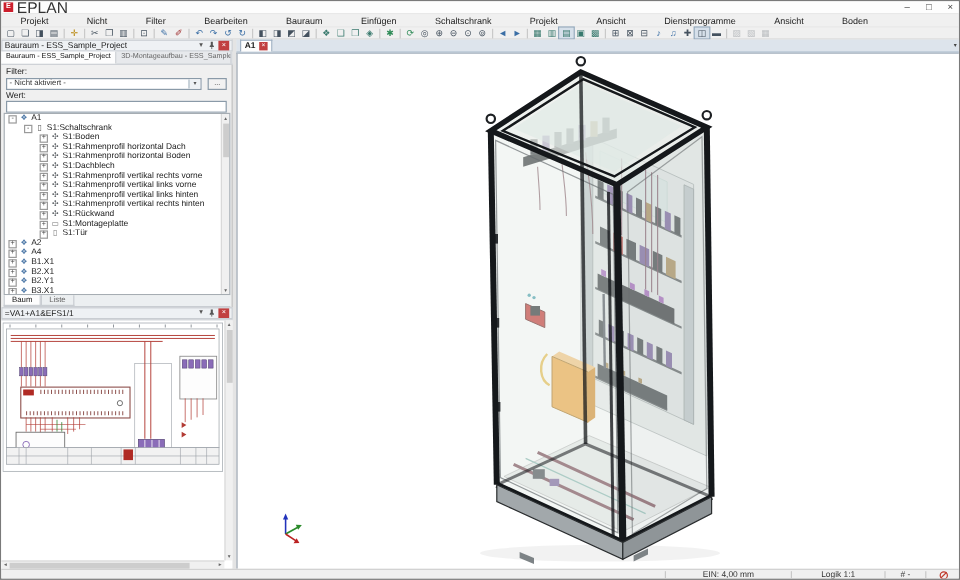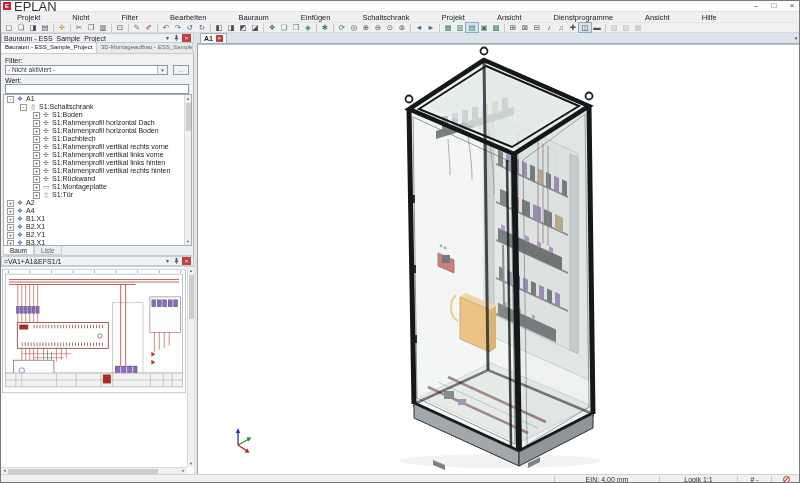--- a/index.html
+++ b/index.html
@@ -123,21 +123,21 @@
       <span class="menu-item">Schaltschrank</span>
 
       <span class="menu-item">Projekt</span>
 
       <span class="menu-item">Ansicht</span>
 
       <span class="menu-item">Dienstprogramme</span>
 
       <span class="menu-item">Ansicht</span>
 
-      <span class="menu-item">Hilfe</span>
+      <span class="menu-item">Boden</span>
 
   </div>
 
   <div class="toolbar">
 
       <span class="tbtn">
         <span class="tb-glyph">▢</span>
       </span>
 
       <span class="tbtn">

